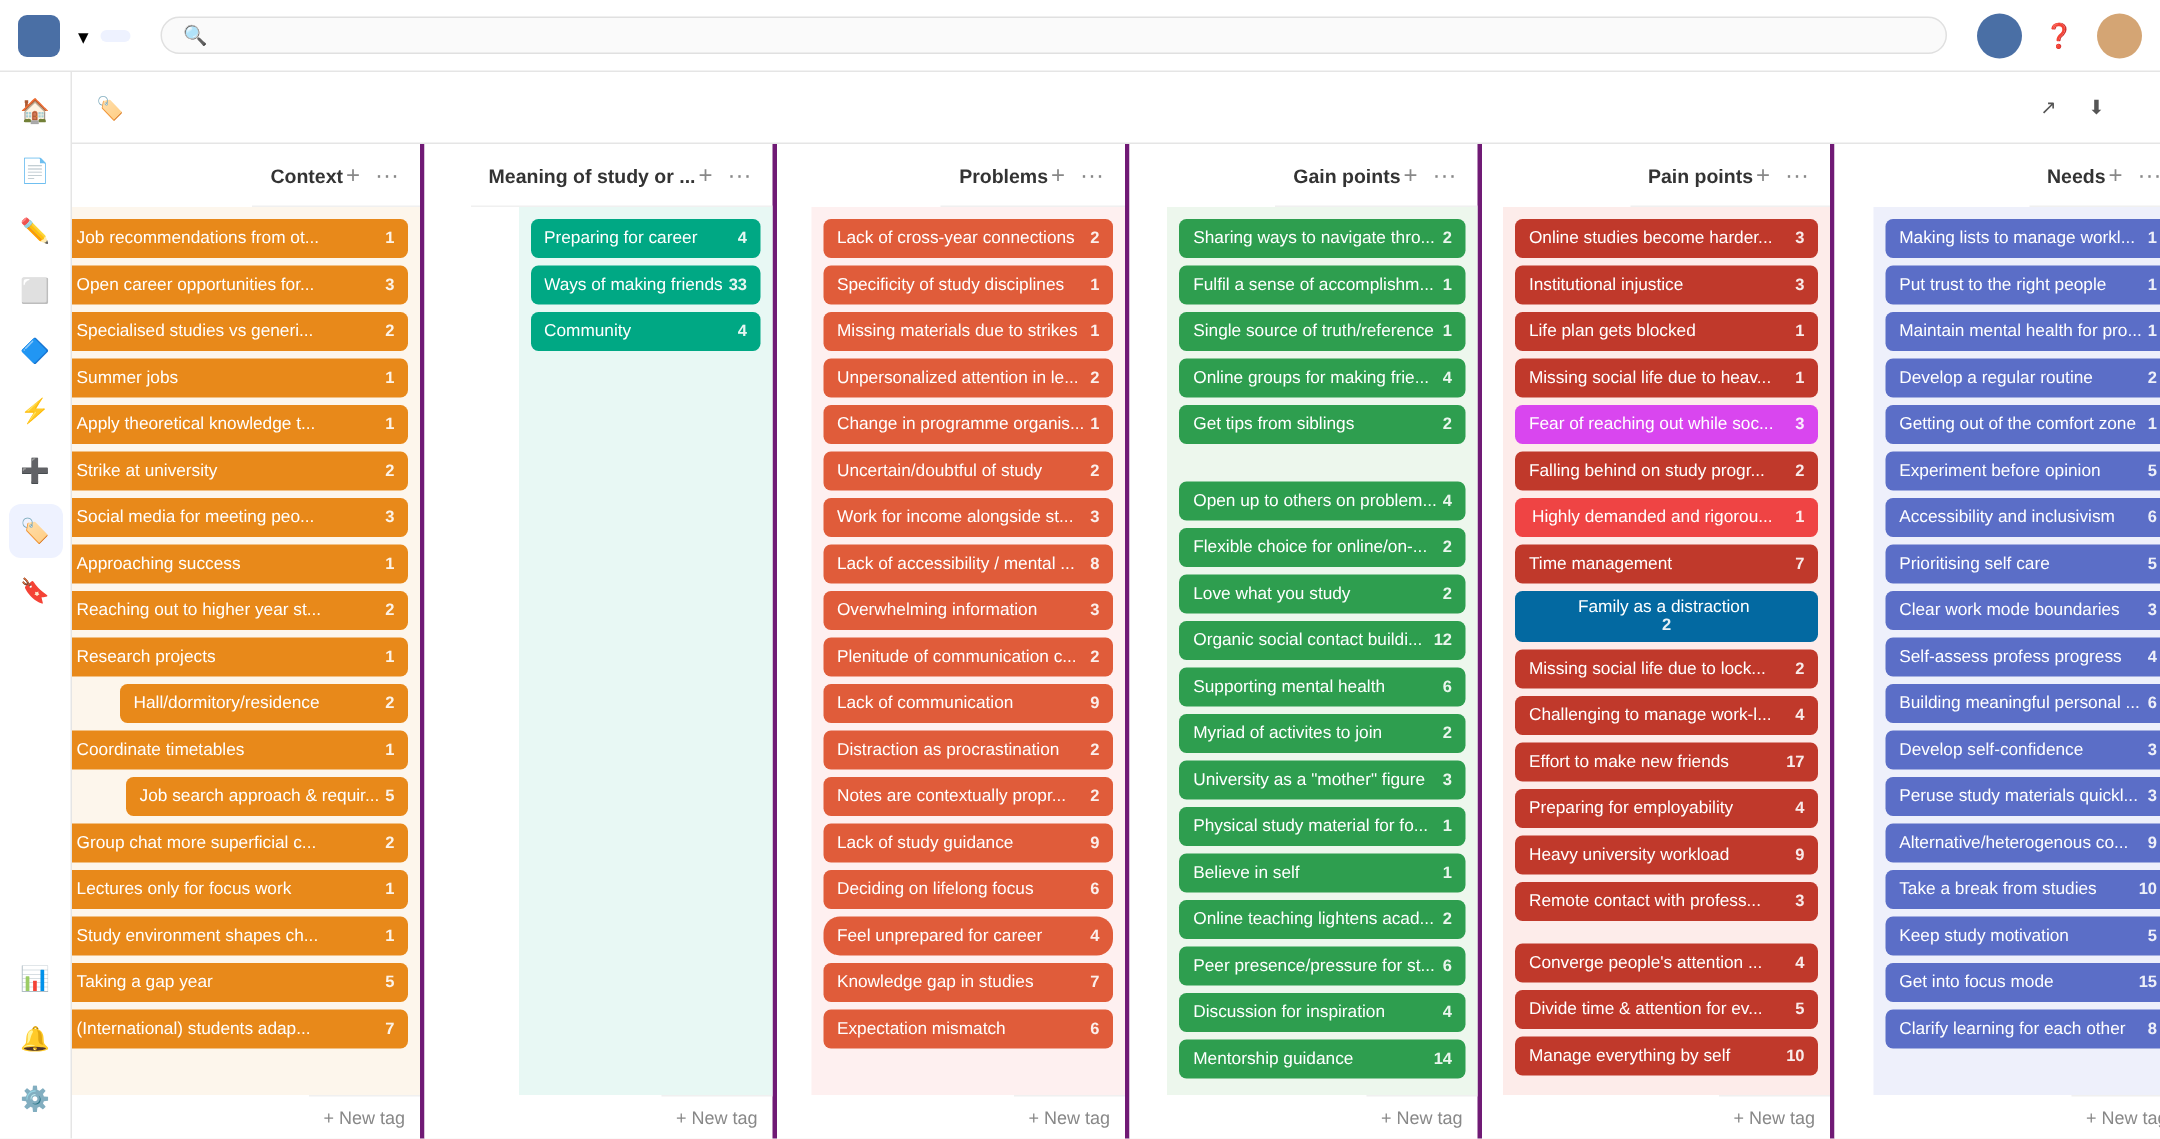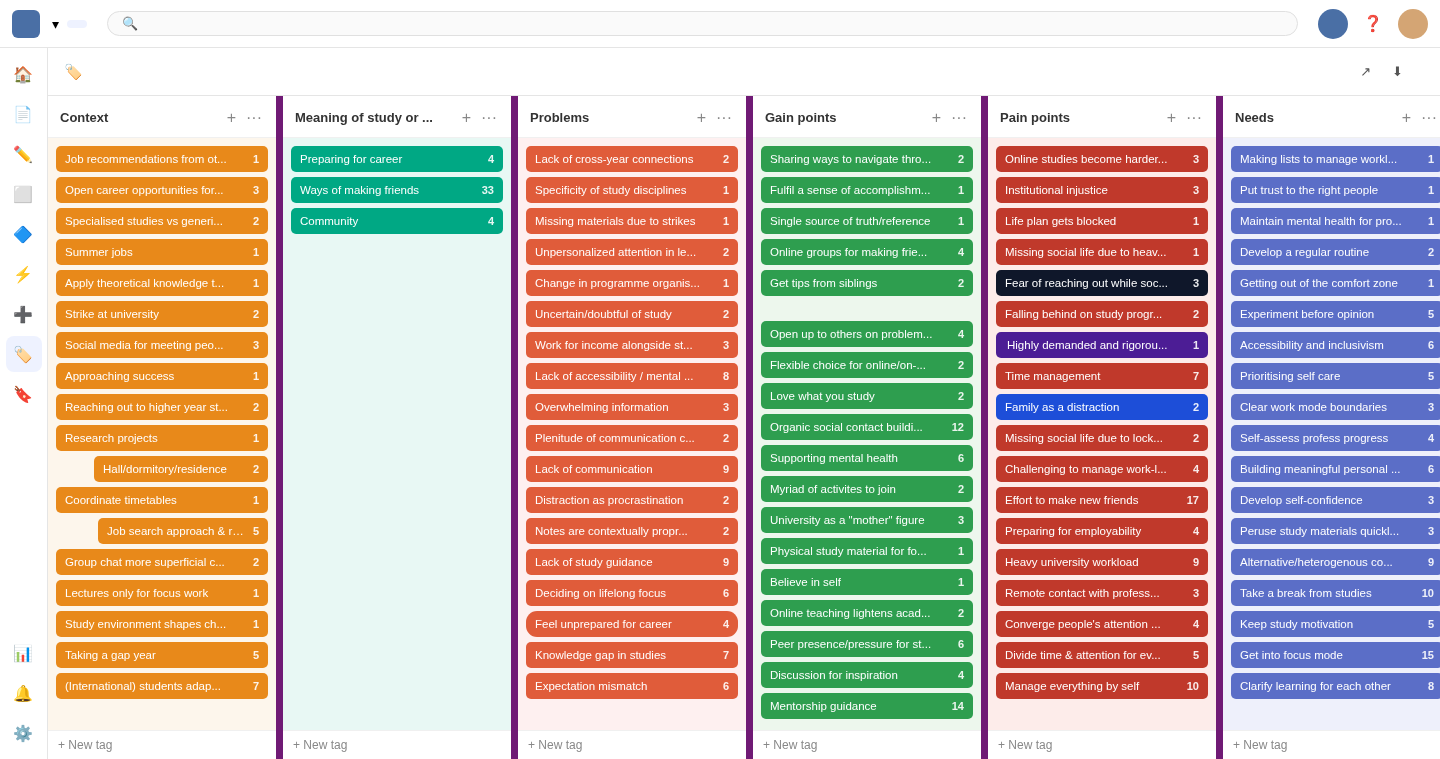--- a/index.html
+++ b/index.html
@@ -68,22 +68,23 @@
     
     .board-container {
       position: fixed; top: 96px; left: 48px; right: 0; bottom: 0;
       overflow-x: auto; overflow-y: hidden; display: flex; gap: 0;
       background: #f5f5f5;
     }
 
     
     .column {
       min-width: 235px; width: 235px; display: flex; flex-direction: column;
-      border-right: 7px solid #701a75; background: #fff; height: 100%;
+      border-right: 3px solid #701a75; background: #fff; height: 100%;
       flex-shrink: 0;
+      align-items: flex-end;
     }
     .column-header {
       display: flex; align-items: center; padding: 10px 12px 8px 12px;
       border-bottom: 1px solid #f0f0f0; min-height: 42px; flex-shrink: 0;
     }
     .column-title {
       font-size: 13px; font-weight: 600; color: #333; flex: 1;
       white-space: nowrap; overflow: hidden; text-overflow: ellipsis;
     }
     .col-actions { display: flex; align-items: center; gap: 6px; margin-left: auto; }
@@ -471,37 +472,37 @@
           <span class="tag-count">3</span>
         </div>
         <div class="tag-item" style="background-color: rgb(192, 57, 43);">
           <span class="tag-label">Life plan gets blocked</span>
           <span class="tag-count">1</span>
         </div>
         <div class="tag-item" style="background-color: rgb(192, 57, 43);">
           <span class="tag-label">Missing social life due to heav...</span>
           <span class="tag-count">1</span>
         </div>
-        <div class="tag-item" style="background-color: #0f172a;">
+        <div class="tag-item" style="background-color: #d946ef;">
           <span class="tag-label">Fear of reaching out while soc...</span>
           <span class="tag-count">3</span>
         </div>
         <div class="tag-item" style="background-color: rgb(192, 57, 43);">
           <span class="tag-label">Falling behind on study progr...</span>
           <span class="tag-count">2</span>
         </div>
-        <div class="tag-item" style="background-color: #4c1d95; padding-left: 11px;">
+        <div class="tag-item" style="background-color: #ef4444; padding-left: 11px;">
           <span class="tag-label">Highly demanded and rigorou...</span>
           <span class="tag-count">1</span>
         </div>
         <div class="tag-item" style="background-color: rgb(192, 57, 43);">
           <span class="tag-label">Time management</span>
           <span class="tag-count">7</span>
         </div>
-        <div class="tag-item" style="background-color: #1d4ed8;">
+        <div class="tag-item" style="background-color: #0369a1; flex-direction: column;">
           <span class="tag-label">Family as a distraction</span>
           <span class="tag-count">2</span>
         </div>
         <div class="tag-item" style="background-color: rgb(192, 57, 43);">
           <span class="tag-label">Missing social life due to lock...</span>
           <span class="tag-count">2</span>
         </div>
         <div class="tag-item" style="background-color: rgb(192, 57, 43);">
           <span class="tag-label">Challenging to manage work-l...</span>
           <span class="tag-count">4</span>
@@ -515,21 +516,21 @@
           <span class="tag-count">4</span>
         </div>
         <div class="tag-item" style="background-color: rgb(192, 57, 43); gap: 40px;">
           <span class="tag-label">Heavy university workload</span>
           <span class="tag-count">9</span>
         </div>
         <div class="tag-item" style="background-color: rgb(192, 57, 43);">
           <span class="tag-label">Remote contact with profess...</span>
           <span class="tag-count">3</span>
         </div>
-        <div class="tag-item" style="background-color: rgb(192, 57, 43);">
+        <div class="tag-item" style="background-color: rgb(192, 57, 43); margin-top: 10px;">
           <span class="tag-label">Converge people's attention ...</span>
           <span class="tag-count">4</span>
         </div>
         <div class="tag-item" style="background-color: rgb(192, 57, 43);">
           <span class="tag-label">Divide time &amp; attention for ev...</span>
           <span class="tag-count">5</span>
         </div>
         <div class="tag-item" style="background-color: rgb(192, 57, 43);">
           <span class="tag-label">Manage everything by self</span>
           <span class="tag-count">10</span>

